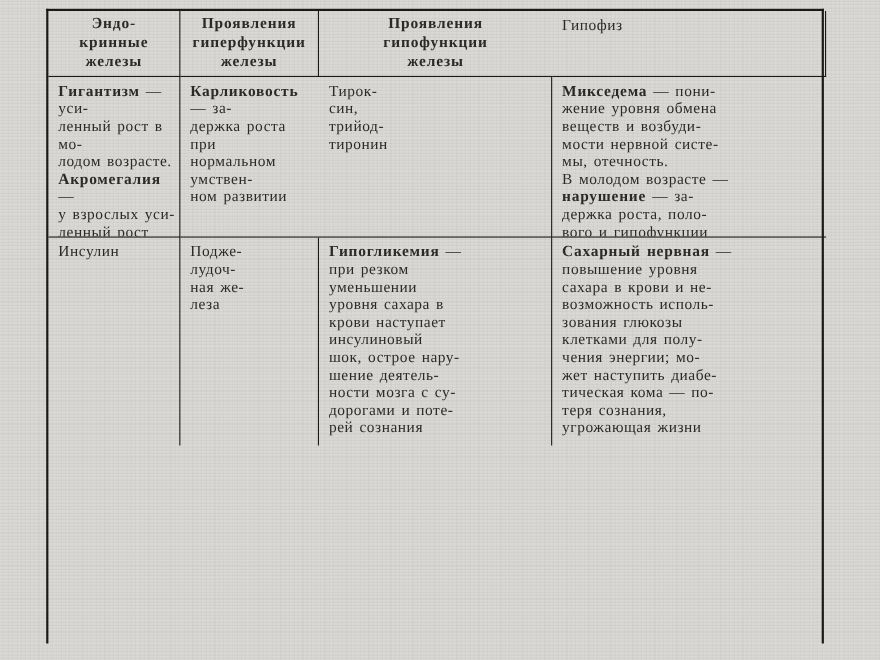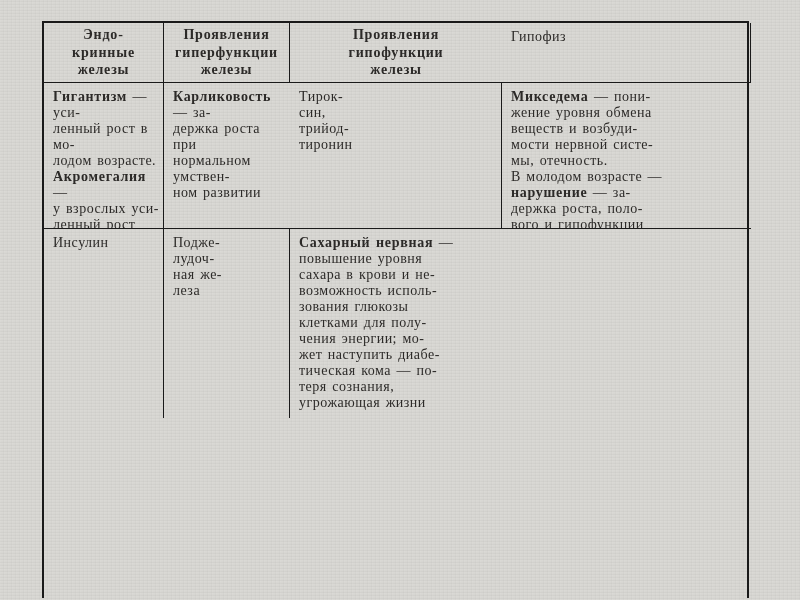--- a/index.html
+++ b/index.html
@@ -9,21 +9,21 @@
     overflow: hidden;
     background-color: #d7d6d2;
     background-image:
       repeating-linear-gradient(0deg, rgba(255,255,255,0.05) 0 1px, rgba(0,0,0,0.025) 1px 2px, transparent 2px 3px),
       repeating-linear-gradient(90deg, rgba(255,255,255,0.04) 0 1px, transparent 1px 3px, rgba(0,0,0,0.02) 3px 4px);
     font-family: "Liberation Serif", "DejaVu Serif", serif;
     color: #2c2a28;
   }
   .endo-table {
     position: absolute;
-    left: 42px; top: 21px;
+    left: 42px; top: 8px;
     width: 707px; height: 577px;
     box-sizing: border-box;
     display: grid;
     grid-template-columns: 120px 126px 212px 249px;
     grid-template-rows: 60px 146px 189px 182px;
     border: 2px solid #1a1a1a;
     border-bottom: none;
   }
   .cell {
     box-sizing: border-box;
@@ -98,20 +98,31 @@
 держка роста, поло-
 вого и гипофункции
 развития, нарушение
 пропорций тела</span></div>
 
   <div class="cell body-cell last-row">Инсулин</div>
   <div class="cell body-cell last-row">Подже-
 лудоч-
 ная же-
 леза</div>
+  <div class="cell body-cell last-row"><strong>Гипогликемия</strong><span> —
+при резком
+уменьшении
+уровня сахара в
+крови наступает
+инсулиновый
+шок, острое нару-
+шение деятель-
+ности мозга с су-
+дорогами и поте-
+рей сознания</span></div>
   <div class="cell body-cell last-col last-row"><strong>Сахарный нервная</strong><span> —
 повышение уровня
 сахара в крови и не-
 возможность исполь-
 зования глюкозы
 клетками для полу-
 чения энергии; мо-
 жет наступить диабе-
 тическая кома — по-
 теря сознания,

